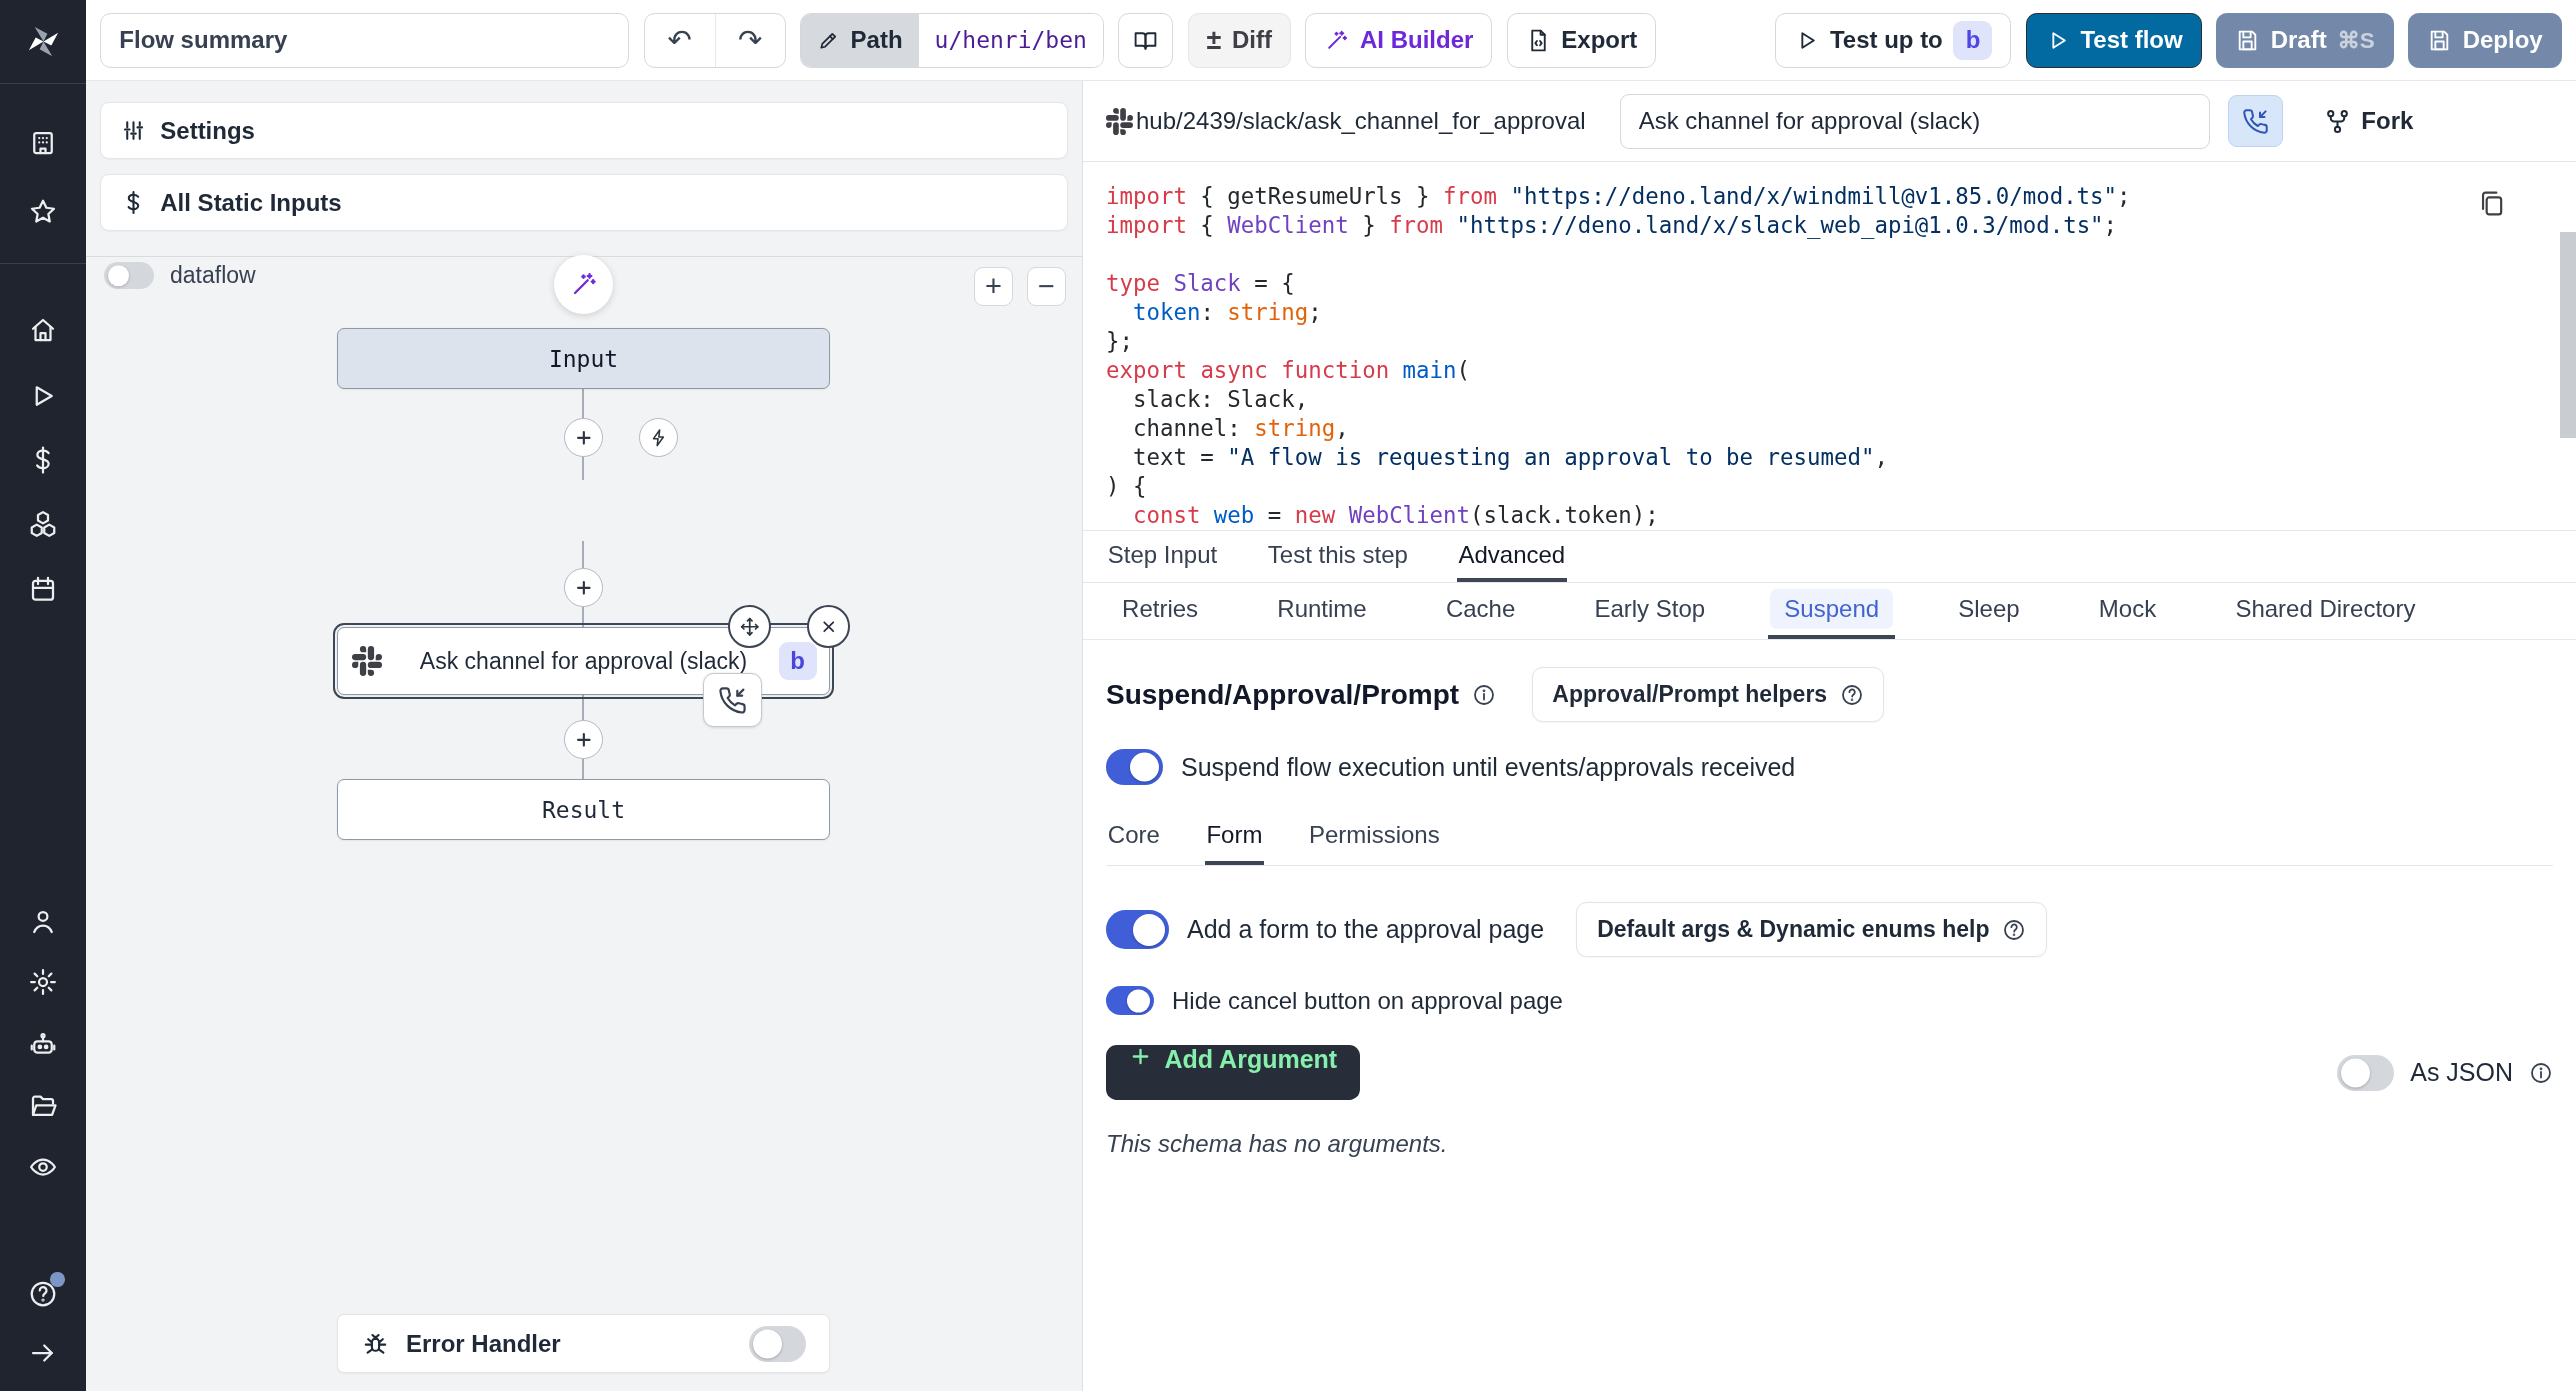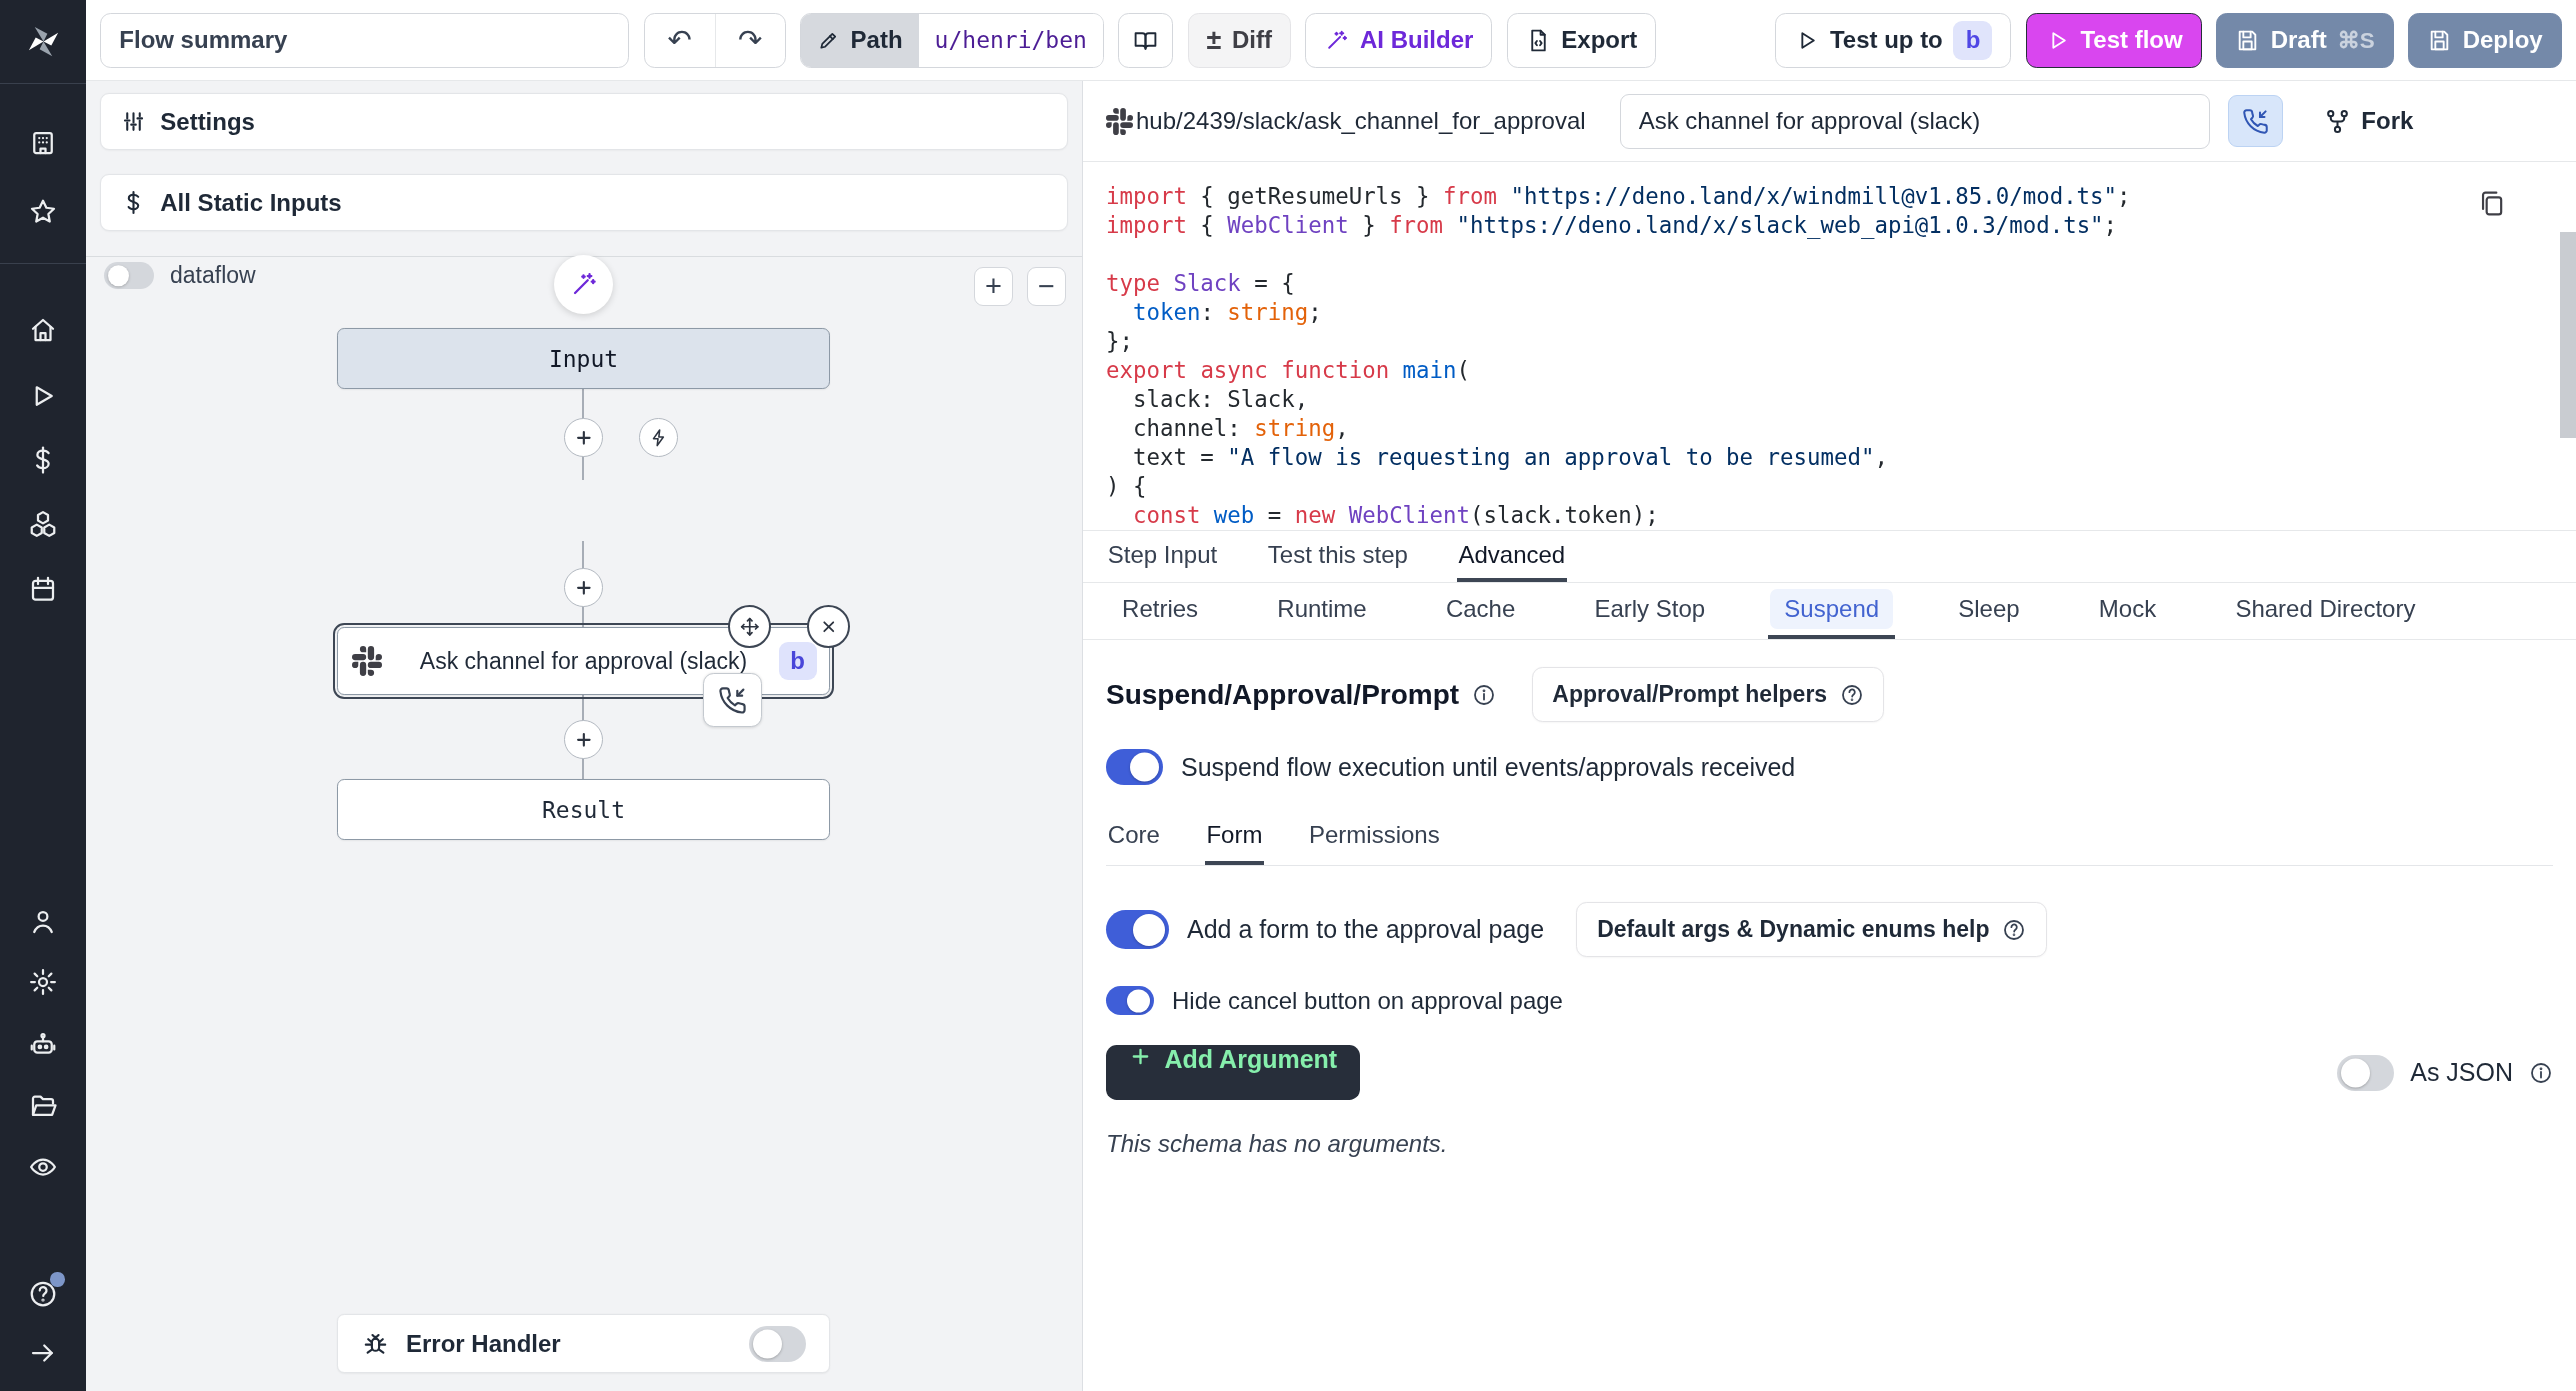--- a/index.html
+++ b/index.html
@@ -28,21 +28,21 @@
   .undo-group .half + .half { border-left:0.9px solid #e6e8ea; }
   .path-group { display:flex; height:55px; border:0.9px solid #d4d7dc; border-radius:10.7px; overflow:hidden; }
   .path-left { background:#d6d9de; display:flex; align-items:center; gap:10.7px; padding:0 16px; font-size:24px; font-weight:700; color:#1f2937; cursor:pointer; }
   .path-left svg { width:23px; height:23px; }
   .path-right { background:#fff; display:flex; align-items:center; padding:0 16px; font-size:23px; color:#4c1d95; }
   .btn.icon-only { width:55px; padding:0; justify-content:center; }
   .btn.diff { background:#f4f4f5; border-color:#e4e4e7; color:#3f3f46; }
   .pm-glyph { font-size:27px; line-height:1; color:#3f3f46; }
   .btn.ai { color:#6d28d9; }
   .badge-pill { min-width:39px; height:39px; border-radius:9px; background:#e0e4fb; color:#4f46e5; font-weight:700; font-size:24px; display:inline-flex; align-items:center; justify-content:center; padding:0 9px; }
-  .btn.dark { background:#d946ef; border-color:#272e3a; color:#fff; }
+  .btn.dark { background:#0369a1; border-color:#272e3a; color:#fff; }
   .btn.slate { background:#7489a9; border-color:#7489a9; color:#fff; }
   .shortcut { color:rgba(255,255,255,.62); font-weight:700; font-size:22.4px; }
   .spacer { flex:1; }
 
   
   .content { flex:1; display:flex; min-height:0; }
 
   
   .flow-panel { width:997px; flex:none; background:#f2f3f5; position:relative; border-right:0.9px solid #dcdfe3; }
   .flow-card { position:absolute; left:14.3px; width:968px; height:57px; background:#fff; border:0.9px solid #e3e5e8; border-radius:9px; display:flex; align-items:center; gap:14.3px; padding:0 19.7px; font-size:24px; font-weight:700; color:#1f2937; cursor:pointer; box-shadow:0 0.9px 1.8px rgba(0,0,0,.04); }
@@ -309,21 +309,21 @@
           <path d="M8 3.5V9h7V3.5"></path>
           <rect x="8" y="13" width="8" height="7.5"></rect>
         </svg>
       <span>Deploy</span>
     </button>
   </div>
 
   <div class="content">
 
     <div class="flow-panel">
-      <div class="flow-card" style="top:12px">
+      <div class="flow-card" style="top:21px">
         <svg viewBox="0 0 24 24" fill="none" stroke="currentColor" stroke-width="2" stroke-linecap="round">
             <path d="M6 4v5M6 13v7M12 4v9M12 17v3M18 4v3M18 11v9"></path>
             <path d="M3.8 11h4.4M9.8 15h4.4M15.8 9h4.4"></path>
           </svg>
         <span>Settings</span>
       </div>
       <div class="flow-card" style="top:93px">
         <svg viewBox="0 0 24 24" fill="none" stroke="currentColor" stroke-width="2" stroke-linecap="round">
             <path d="M12 2v20"></path>
             <path d="M16.5 6.5c-.8-1.2-2.4-2-4.5-2-2.5 0-4.5 1.3-4.5 3.4 0 4.3 9 2.8 9 7 0 2.1-2 3.6-4.5 3.6-2.1 0-3.9-.9-4.7-2.2"></path>

